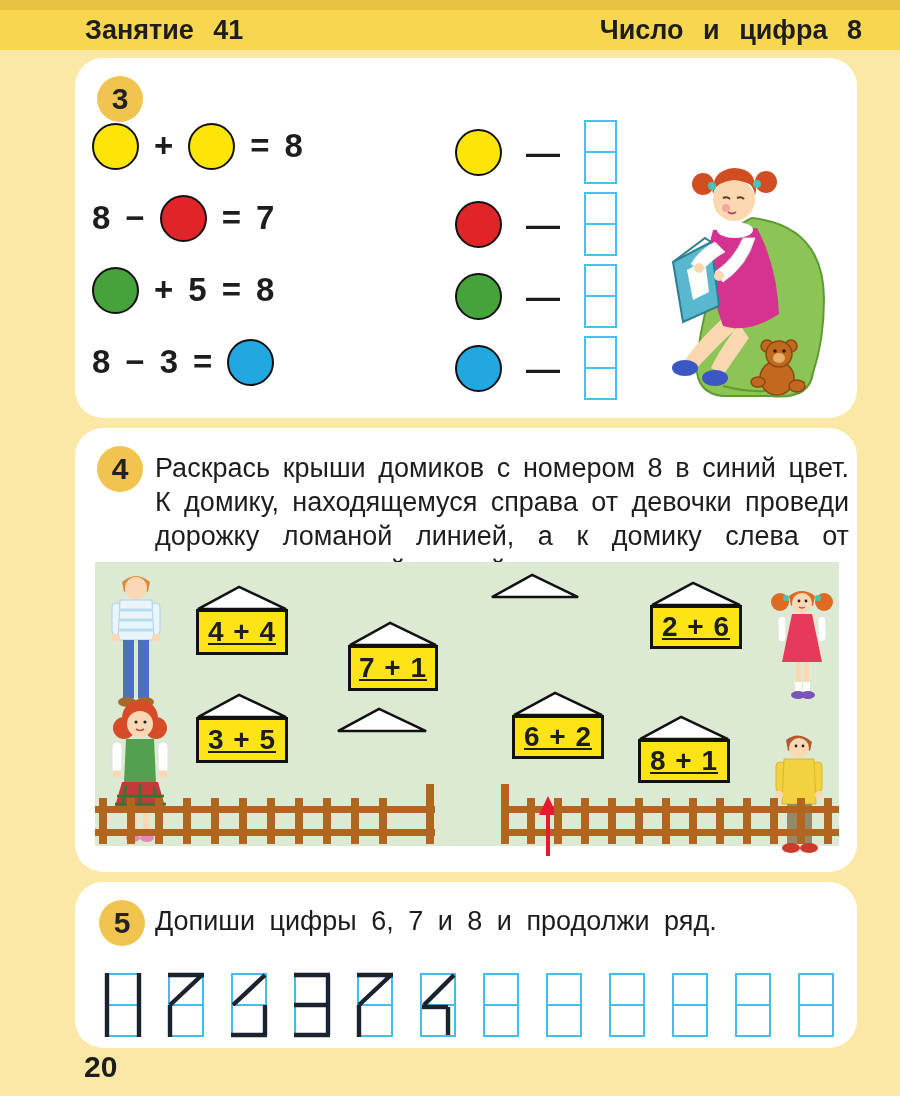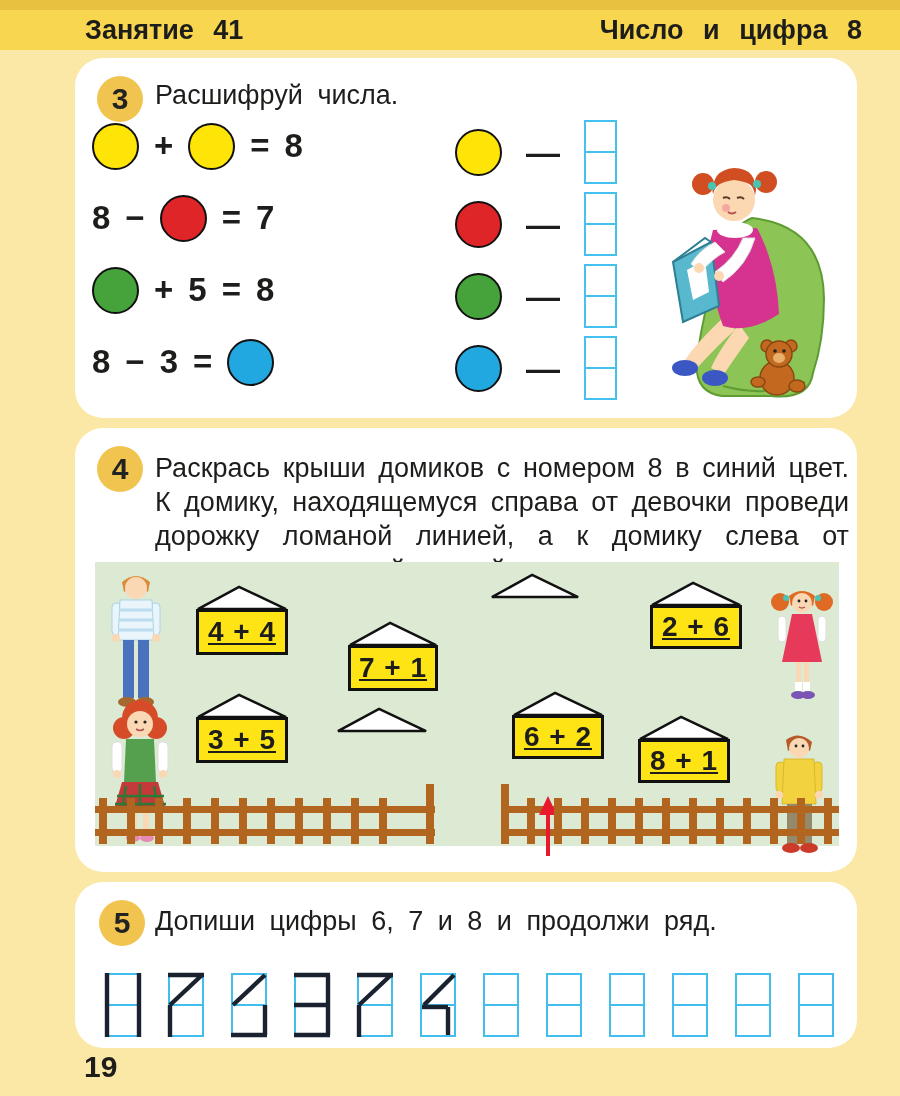--- a/index.html
+++ b/index.html
@@ -66,21 +66,20 @@
 <body>
 
 <div class="band-top"></div>
 <div class="band">
   <span class="lesson">Занятие 41</span>
   <span class="topic">Число и цифра 8</span>
 </div>
 
 <div class="panel" id="panel1">
   <div class="badge" style="left:22px;top:18px;">3</div>
-  <div class="task-title" style="left:80px;top:22px;">Расшифруй числа.</div>
   <div id="eq-rows">
       <div class="eq-row">
         <div class="circle" style="background: rgb(255, 229, 7);"></div>
         <span>+</span>
         <div class="circle" style="background: rgb(255, 229, 7);"></div>
         <span>=</span>
         <span>8</span>
       </div>
       <div class="eq-row">
         <span>8</span>
@@ -442,13 +441,13 @@
         <div class="sq sq1"></div>
         <div class="sq sq2"></div>
       </div>
       <div class="pcell" style="left: 693px;">
         <div class="sq sq1"></div>
         <div class="sq sq2"></div>
       </div>
     </div>
 </div>
 
-<div class="page-num">19</div>
+<div class="page-num">20</div>
 
 </body></html>

